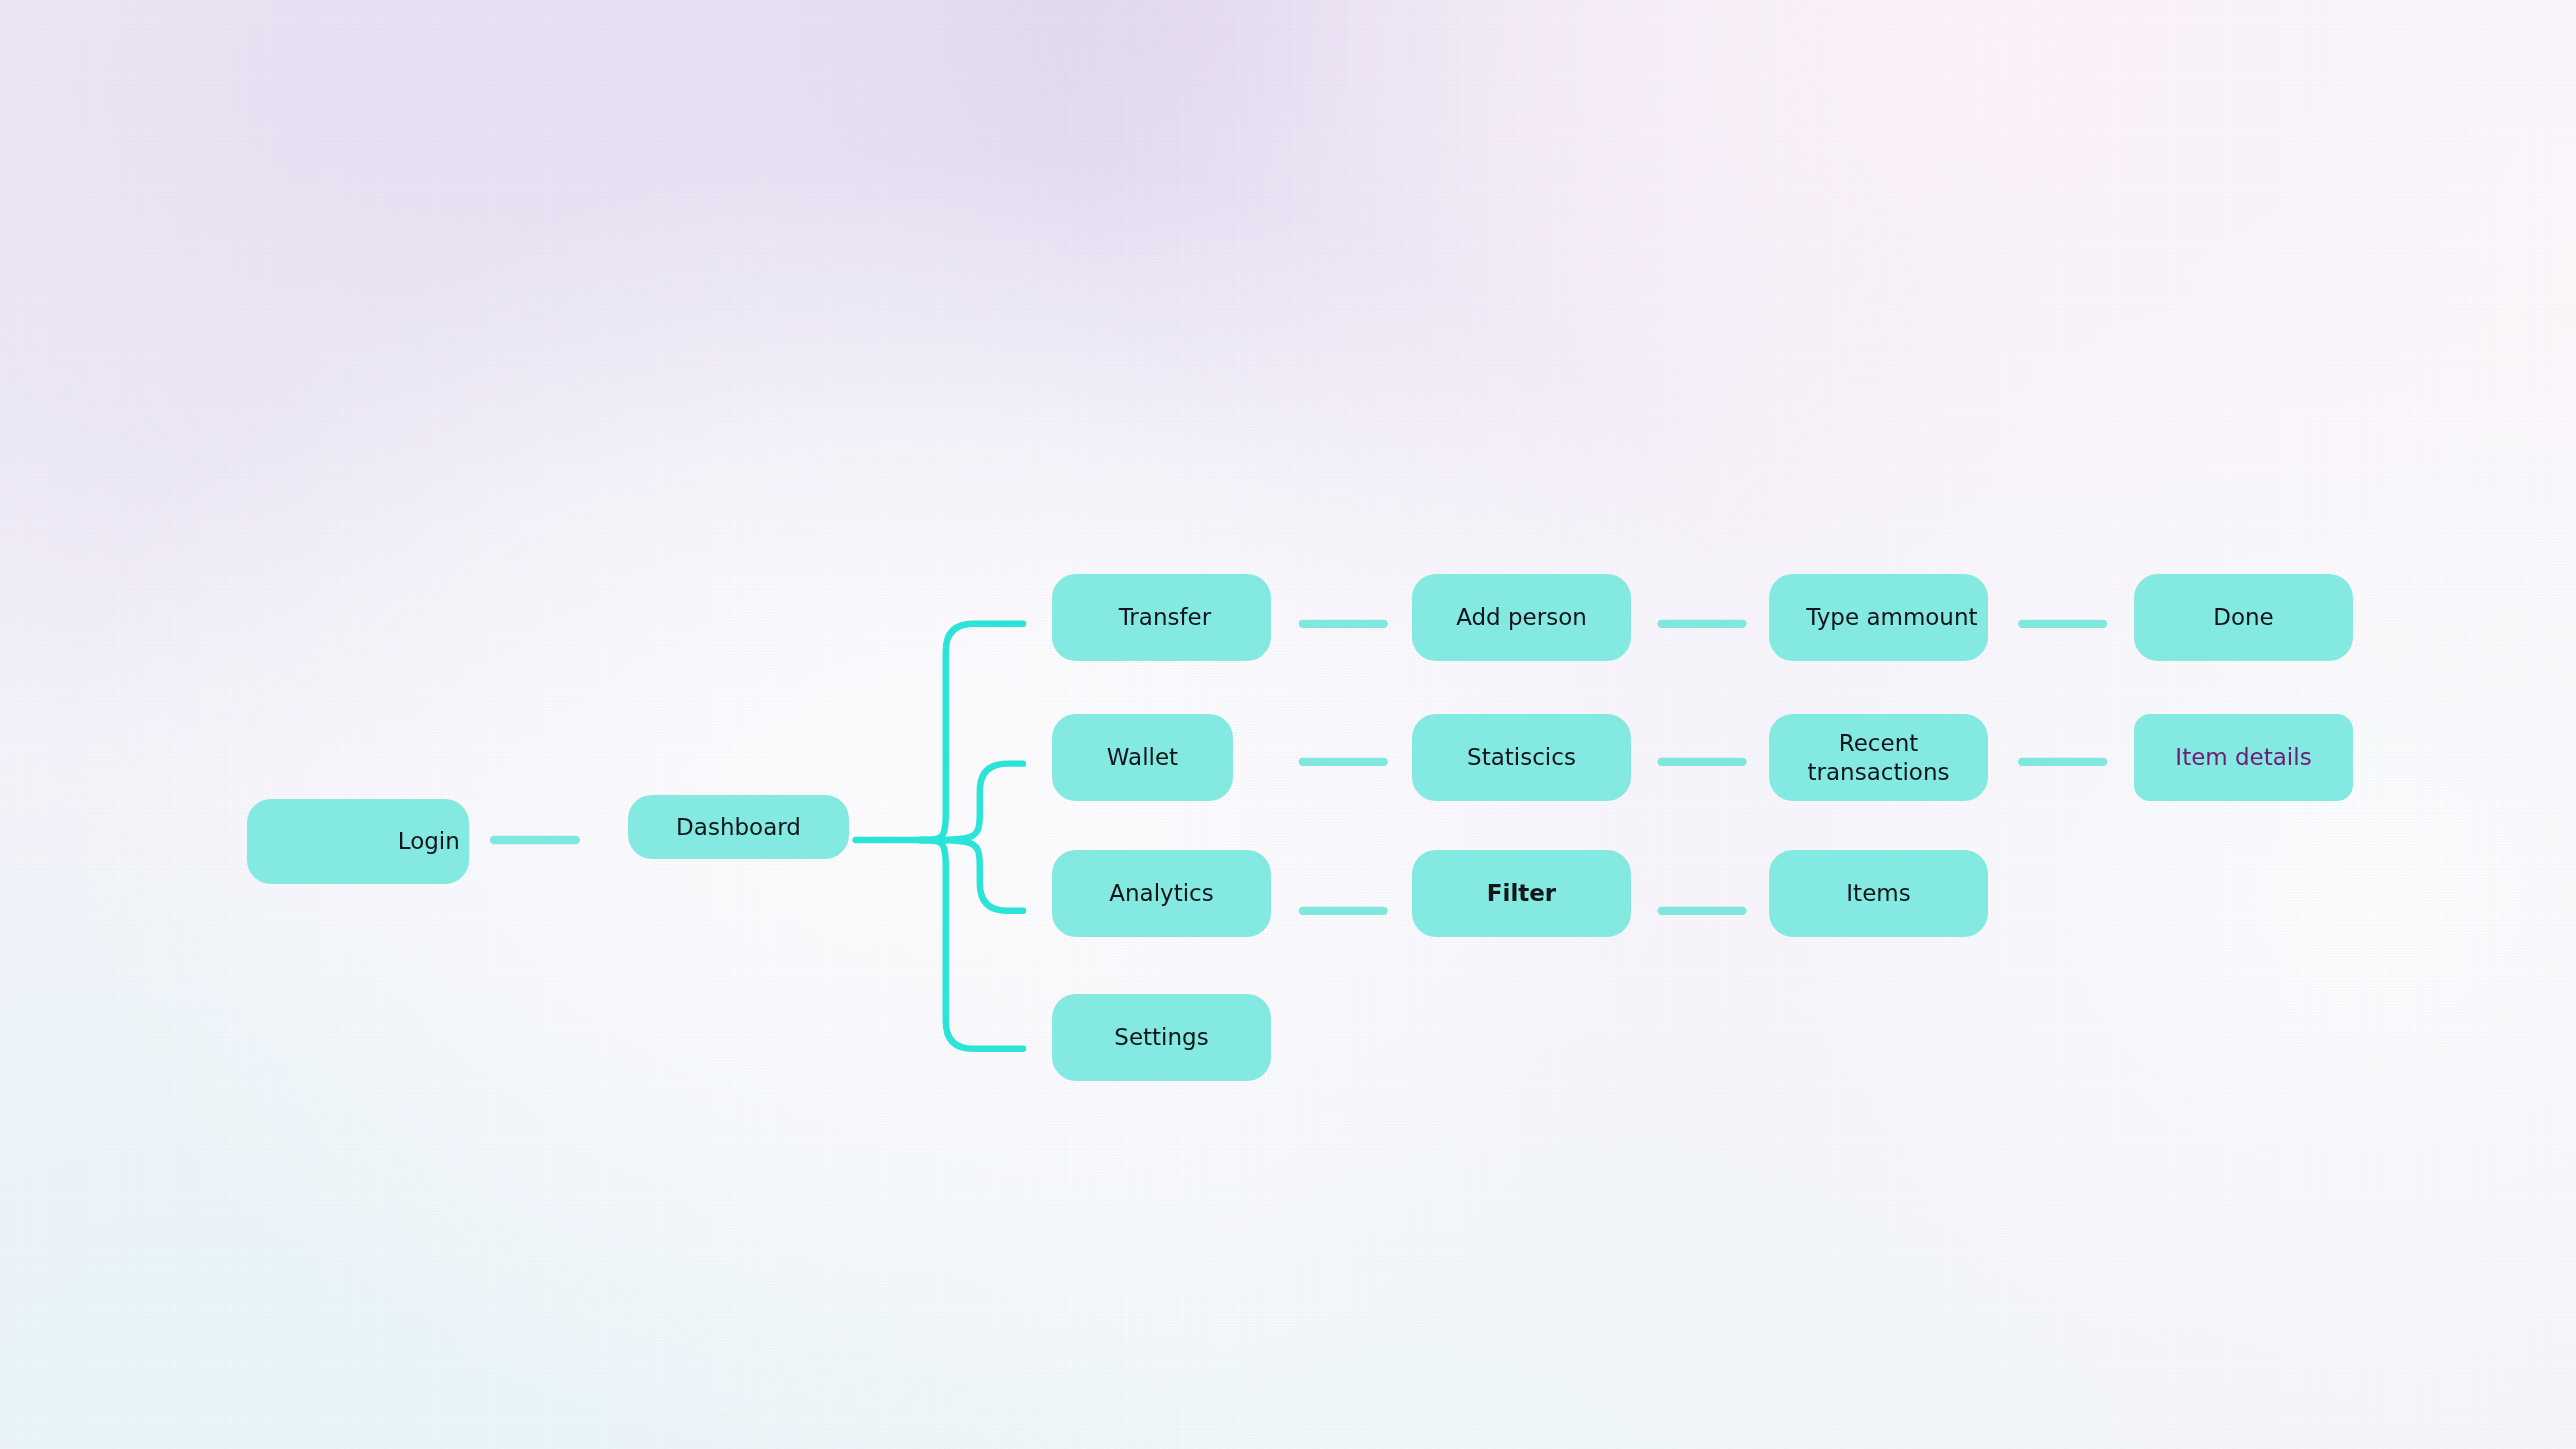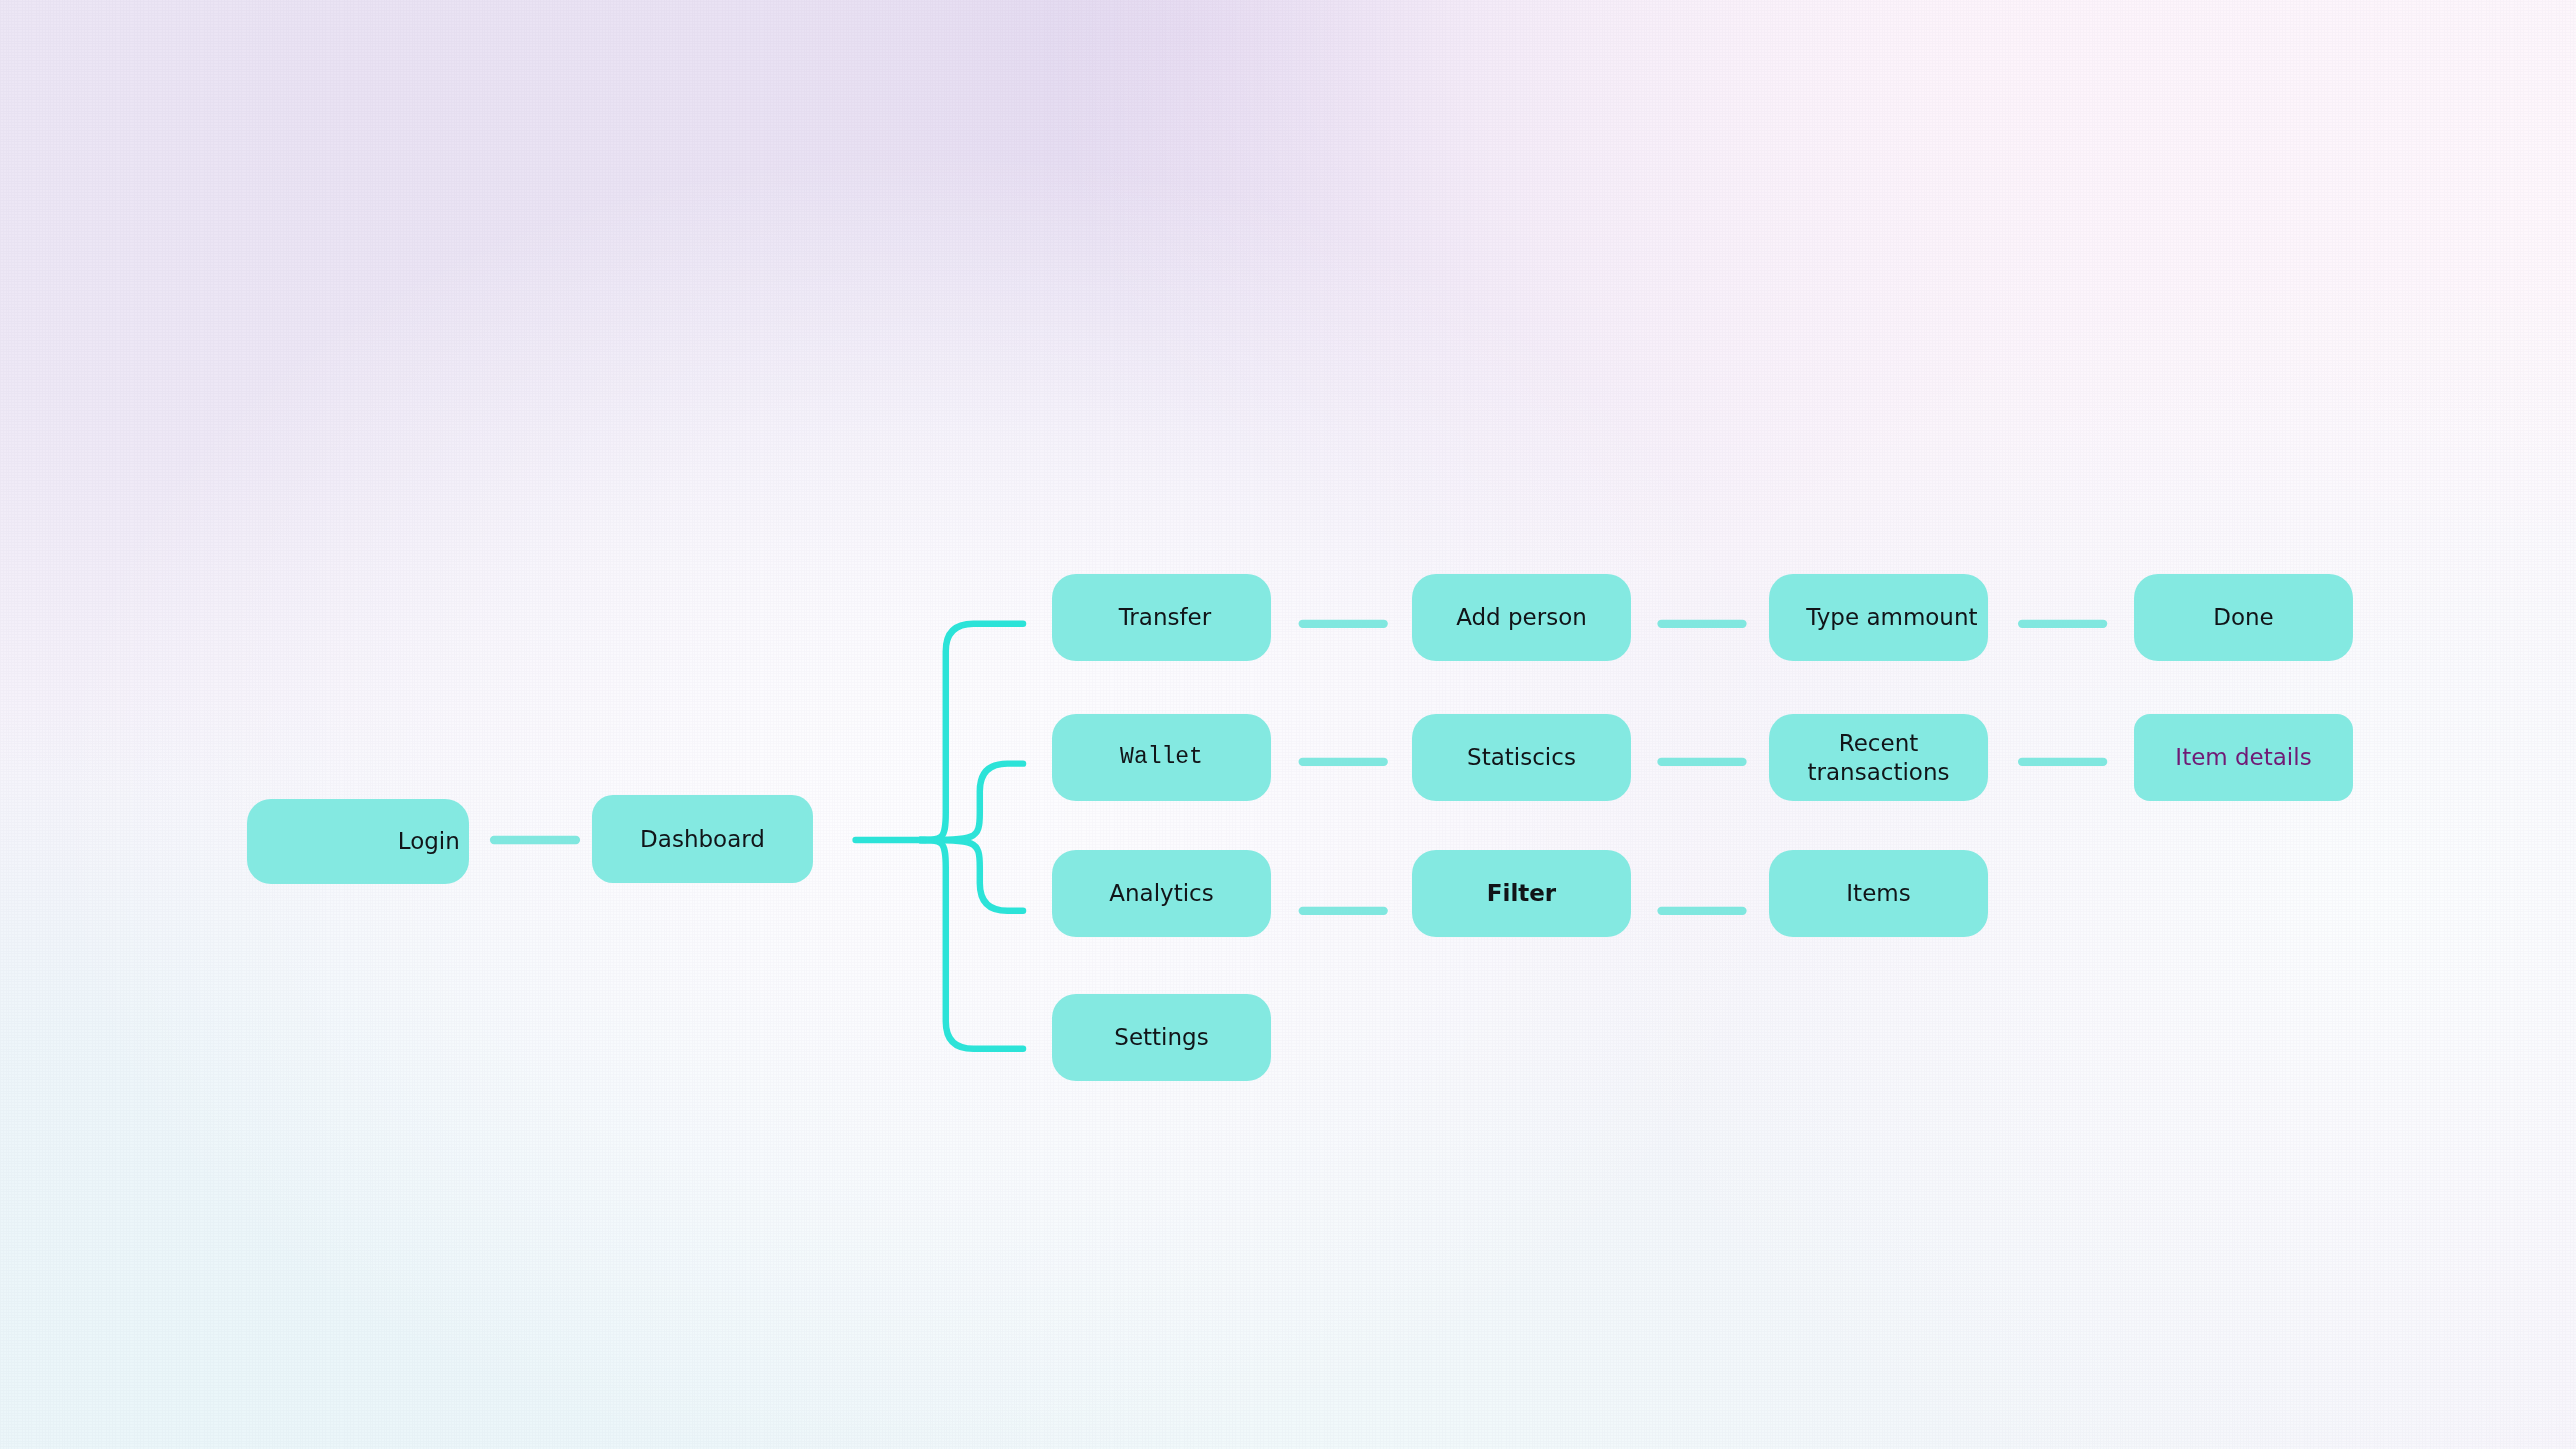--- a/index.html
+++ b/index.html
@@ -122,27 +122,27 @@
       <path d="M 1000 913 C 1024 913, 1028 913, 1028 883 L 1028 708 Q 1028 678, 1058 678 L 1112 678" fill="none" stroke="#2ce3d8" stroke-width="7" stroke-linecap="round" stroke-linejoin="round"></path>
       <path d="M 1000 913 C 1061 913, 1065 913, 1065 883 L 1065 860 Q 1065 830, 1095 830 L 1112 830" fill="none" stroke="#2ce3d8" stroke-width="7" stroke-linecap="round" stroke-linejoin="round"></path>
       <path d="M 1000 913 C 1061 913, 1065 913, 1065 943 L 1065 960 Q 1065 990, 1095 990 L 1112 990" fill="none" stroke="#2ce3d8" stroke-width="7" stroke-linecap="round" stroke-linejoin="round"></path>
       <path d="M 1000 913 C 1024 913, 1028 913, 1028 943 L 1028 1110 Q 1028 1140, 1058 1140 L 1112 1140" fill="none" stroke="#2ce3d8" stroke-width="7" stroke-linecap="round" stroke-linejoin="round"></path>
     </svg>
 
   <div id="nodes-layer">
       <div class="node" style="left: 247px; top: 799px; width: 222px; height: 85px; background: rgb(132, 233, 225); color: rgb(17, 20, 24); justify-content: flex-end;">
         <span class="node-label">Login</span>
       </div>
-      <div class="node" style="left: 592px; top: 795px; width: 221px; height: 88px; background: rgb(132, 233, 225); color: rgb(17, 20, 24); border-radius: 21px;">
+      <div class="node" style="left: 628px; top: 795px; width: 221px; height: 64px; background: rgb(132, 233, 225); color: rgb(17, 20, 24);">
         <span class="node-label">Dashboard</span>
       </div>
       <div class="node" style="left: 1052px; top: 574px; width: 219px; height: 87px; background: rgb(132, 233, 225); color: rgb(17, 20, 24); padding-left: 16px;">
         <span class="node-label">Transfer</span>
       </div>
-      <div class="node" style="left: 1052px; top: 714px; width: 219px; height: 87px; background: rgb(132, 233, 225); color: rgb(17, 20, 24); font-family: Liberation Mono, monospace;">
+      <div class="node" style="left: 1052px; top: 714px; width: 181px; height: 87px; background: rgb(132, 233, 225); color: rgb(17, 20, 24);">
         <span class="node-label">Wallet</span>
       </div>
       <div class="node" style="left: 1052px; top: 850px; width: 219px; height: 87px; background: rgb(132, 233, 225); color: rgb(17, 20, 24);">
         <span class="node-label">Analytics</span>
       </div>
       <div class="node" style="left: 1052px; top: 994px; width: 219px; height: 87px; background: rgb(132, 233, 225); color: rgb(17, 20, 24);">
         <span class="node-label">Settings</span>
       </div>
       <div class="node" style="left: 1412px; top: 574px; width: 219px; height: 87px; background: rgb(132, 233, 225); color: rgb(17, 20, 24);">
         <span class="node-label">Add person</span>

